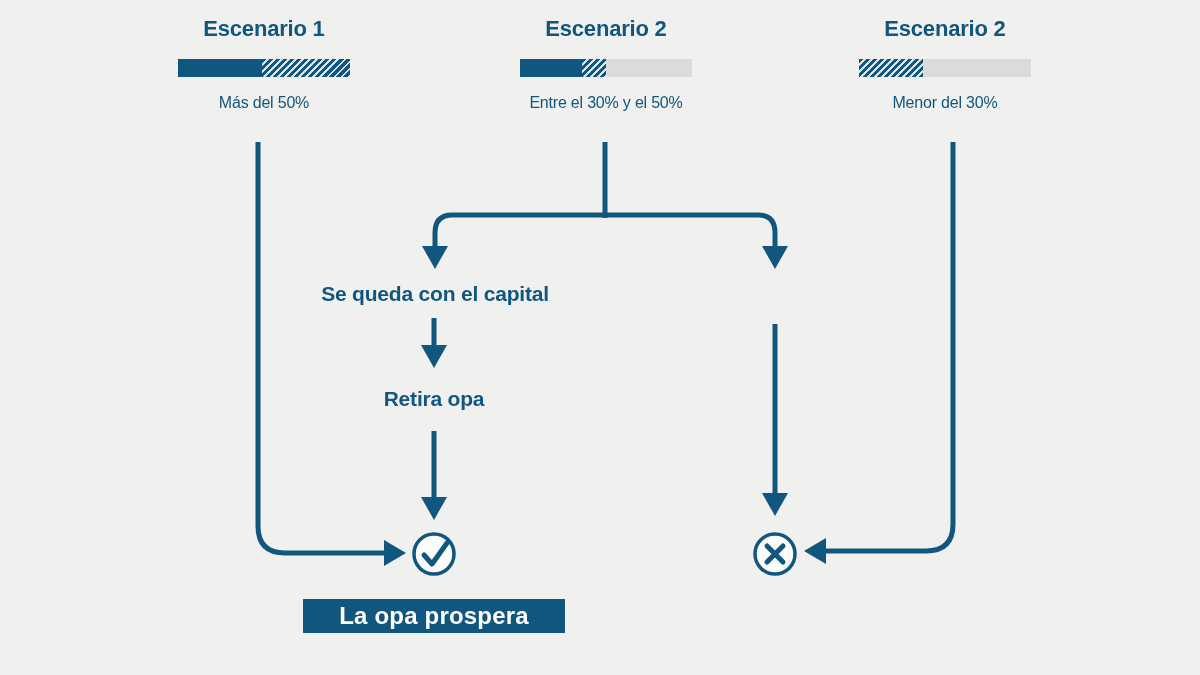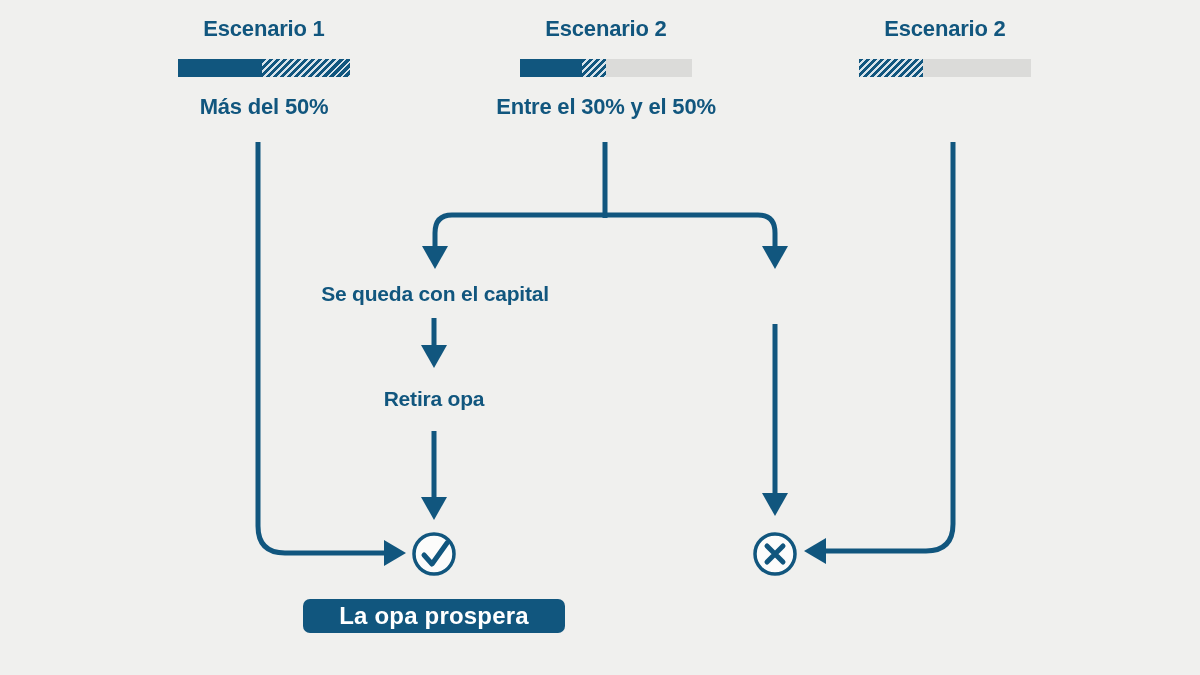--- a/index.html
+++ b/index.html
@@ -33,34 +33,34 @@
   }
   .seg{display:block;height:100%;}
   .seg-solid{background:var(--c-blue,#11567E);}
   .seg-hatch{
     background:repeating-linear-gradient(135deg,
       var(--c-blue,#11567E) 0px, var(--c-blue,#11567E) 3px,
       var(--c-hatch_light,#D9E4EB) 3px, var(--c-hatch_light,#D9E4EB) 5px);
   }
   .seg-track{background:var(--c-track,#DBDBD9);}
   .pct{
-    margin-top:17px;font-size:22px;font-weight:bold;
+    margin-top:17px;font-size:16px;font-weight:normal;
     color:var(--c-blue,#11567E);letter-spacing:-0.2px;
   }
 
   
   .node-label{
     position:absolute;transform:translateX(-50%);white-space:nowrap;
     font-size:21px;font-weight:bold;color:var(--c-blue,#11567E);letter-spacing:-0.2px;
   }
 
   
   .outcome-box{
     position:absolute;height:34px;background:var(--c-blue,#11567E);
-    display:flex;align-items:center;justify-content:center;border-radius:7px;
+    display:flex;align-items:center;justify-content:center;
   }
   .outcome-box span{
     color:var(--c-white,#FFFFFF);font-size:24px;font-weight:bold;letter-spacing:0.2px;
   }
   .outcome-success{left:303px;top:599px;width:262px;}
   .outcome-failure{left:646px;top:599px;width:258px;}
 </style>
 </head>
 <body>
 
@@ -118,20 +118,21 @@
       </div>
     <p class="pct">Entre el 30% y el 50%</p>
   </section>
 
   <section class="col col-3">
     <h2 class="title">Escenario 2</h2>
     <div class="bar">
         <span class="seg seg-hatch" style="width: 37%;"></span>
         <span class="seg seg-track" style="width: 63%;"></span>
       </div>
+    <p class="pct">Menor del 30%</p>
   </section>
 
   <p class="node-label" style="left:435px;top:282px;text-align:right;">Se queda con el capital</p>
   <p class="node-label" style="left:434px;top:387px;">Retira opa</p>
 
   <div class="outcome-box outcome-success">
     <span>La opa prospera</span>
   </div>
 
 </div>

